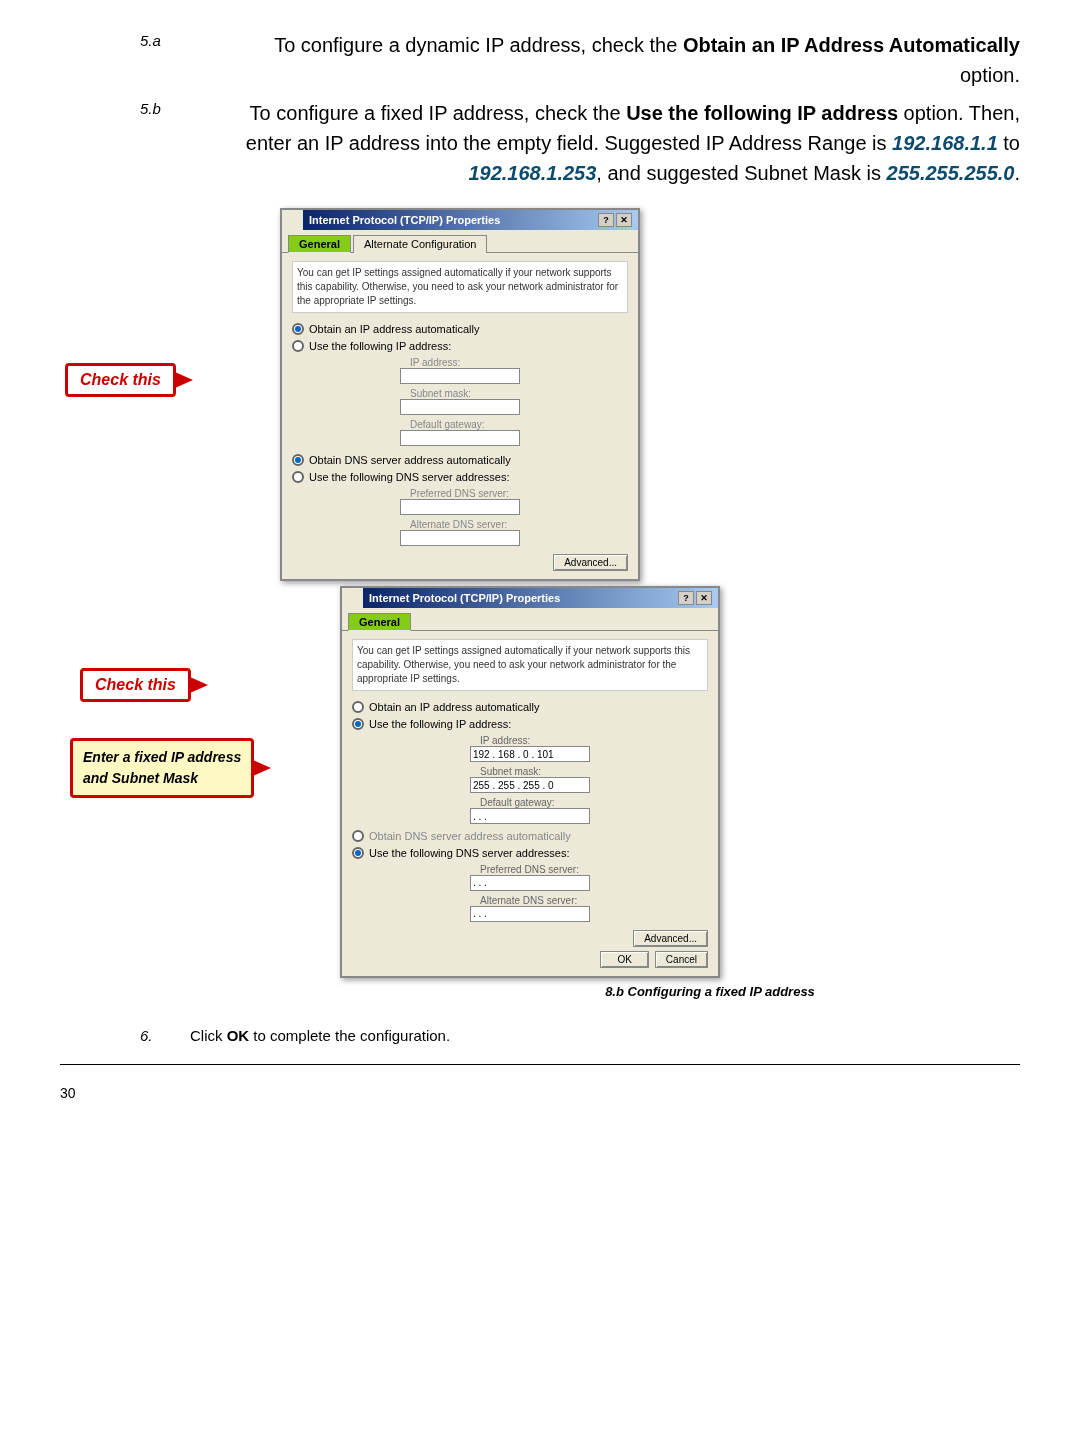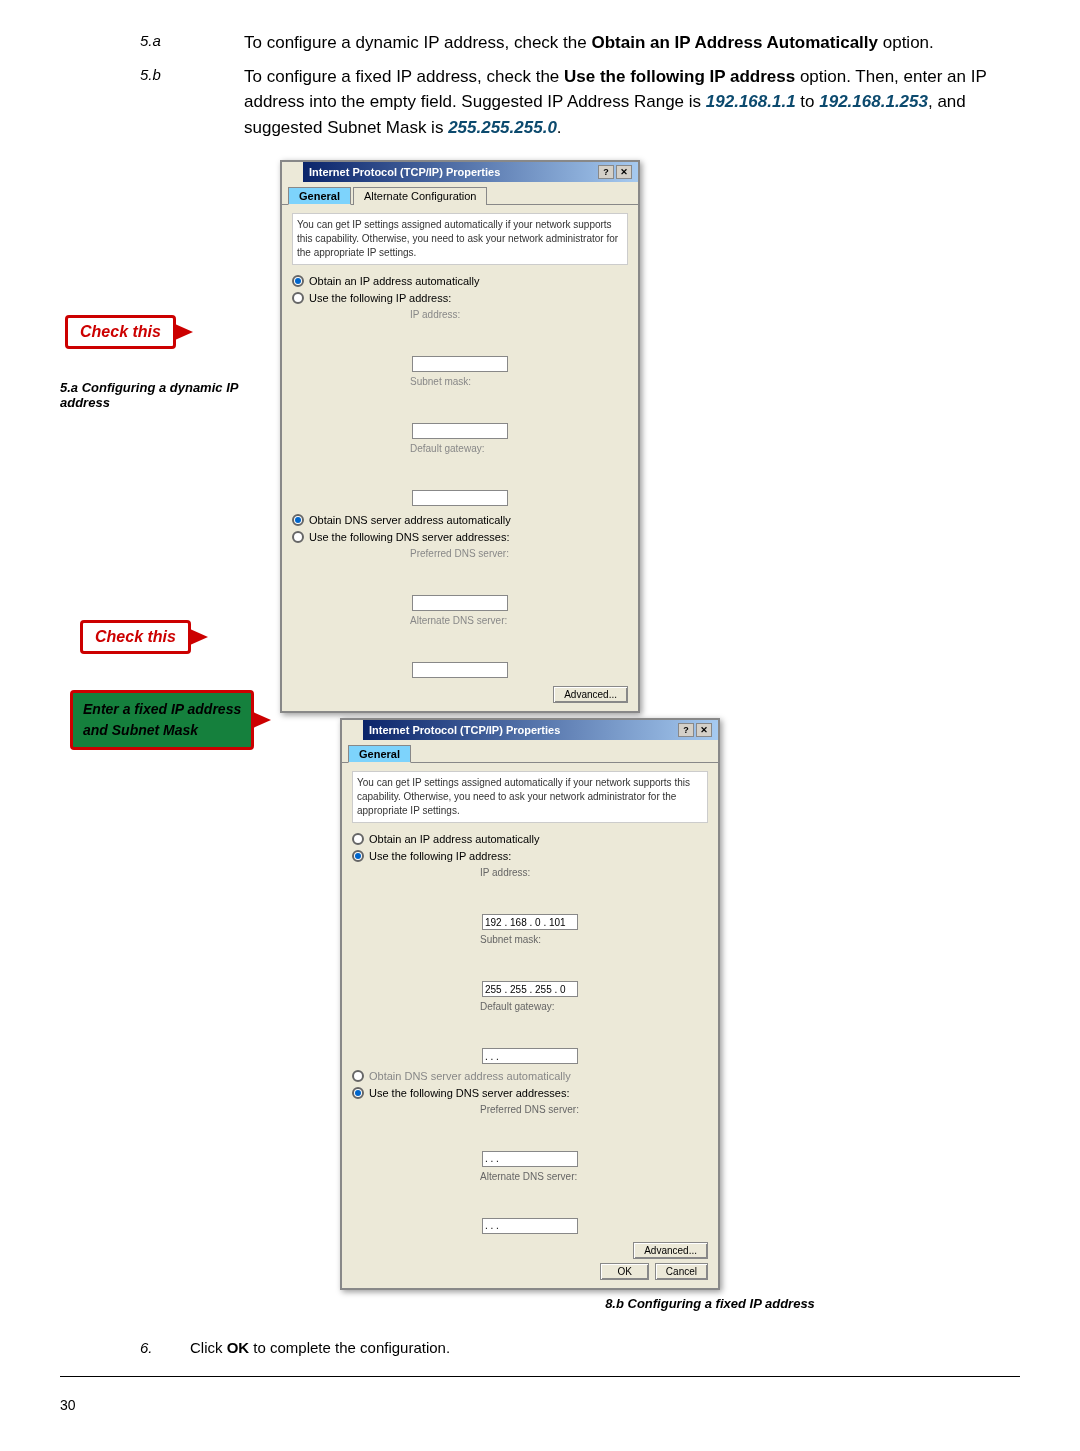--- a/index.html
+++ b/index.html
@@ -26,21 +26,22 @@
     }
 
     .step-num {
       min-width: 60px;
       font-size: 15px;
       font-style: italic;
     }
 
     .step-text {
       flex: 1;
-      font-size: 17px;
+      font-size: 20px;
+      text-align: right;
     }
 
     .italic-red {
       color: #0c4a6e;
       font-style: italic;
       font-weight: bold;
     }
 
     
     .win-dialog {
@@ -96,21 +97,21 @@
       border: 1px solid #888;
       border-bottom: none;
       padding: 2px 10px;
       font-size: 11px;
       cursor: pointer;
       position: relative;
       top: 1px;
     }
 
     .win-tab.active {
-      background: #7dd3fc;
+      background: #84cc16;
       font-weight: bold;
       border-bottom: 1px solid #ECE9D8;
       z-index: 1;
     }
 
     .win-body {
       padding: 8px 10px;
     }
 
     .dialog-desc {
@@ -162,24 +163,23 @@
     .field-label {
       width: 100px;
       color: #666;
       font-size: 10px;
     }
 
     .field-input {
       border: 1px solid #888;
       background: #fff;
       height: 16px;
-      width: 96px;
+      width: 120px;
       font-size: 10px;
       padding: 1px 2px;
-      margin-top: 36px;
     }
 
     .field-input.filled {
       color: #000;
     }
 
     .advanced-btn-row {
       display: flex;
       justify-content: flex-end;
       margin-top: 8px;
@@ -243,30 +243,27 @@
     <span class="step-text">
       <span>To configure a fixed IP address, check the </span><strong>Use the following IP address</strong><span> option.  Then, enter an IP address into the empty field.  Suggested IP Address Range is </span><span class="italic-red">192.168.1.1</span><span> to </span><span class="italic-red">192.168.1.253</span><span>, and suggested Subnet Mask is </span><span class="italic-red">255.255.255.0</span><span>.</span>
     </span>
   </div>
 </div>
 
 <div style="display:flex; flex-direction:row; width:100%; position:relative; margin-top:10px;">
 
   <div style="min-width:220px; position:relative; display:flex; flex-direction:column; justify-content:flex-start; align-items:flex-start;">
 
-    <div style="position:absolute; top:220px; left:0; font-size:13px; font-style:italic; font-weight:bold;">
-      <span>5.a Configuring a dynamic IP address</span>
-    </div>
 
     <div style="position:absolute; top:460px; left:20px; background:white; border:3px solid #cc0000; border-radius:4px; padding:5px 12px; font-size:16px; font-style:italic; font-weight:bold; color:#cc0000; white-space:nowrap; z-index:10;">
       <span>Check this</span>
       <span style="position:absolute; right:-20px; top:50%; transform:translateY(-50%); width:0; height:0; border-top:8px solid transparent; border-bottom:8px solid transparent; border-left:18px solid #cc0000;"></span>
     </div>
 
-    <div style="position:absolute; top:530px; left:10px; background:#15803d; border:3px solid #cc0000; border-radius:4px; padding:6px 10px; font-size:14px; font-style:italic; font-weight:bold; color:#000; z-index:10; line-height:1.5;">
+    <div style="position:absolute; top:530px; left:10px; background:#fef9c3; border:3px solid #cc0000; border-radius:4px; padding:6px 10px; font-size:14px; font-style:italic; font-weight:bold; color:#000; z-index:10; line-height:1.5;">
       Enter a fixed IP address<br>and Subnet Mask
       <span style="position:absolute; right:-20px; top:50%; transform:translateY(-50%); width:0; height:0; border-top:8px solid transparent; border-bottom:8px solid transparent; border-left:18px solid #cc0000;"></span>
     </div>
   </div>
 
   <div style="flex:1; display:flex; flex-direction:column; align-items:flex-start; position:relative;">
 
     <div style="position:relative; margin-left:0;">
 
       <div style="position:absolute; left:-215px; top:155px; background:white; border:3px solid #cc0000; border-radius:4px; padding:5px 12px; font-size:16px; font-style:italic; font-weight:bold; color:#cc0000; white-space:nowrap; z-index:10;">

